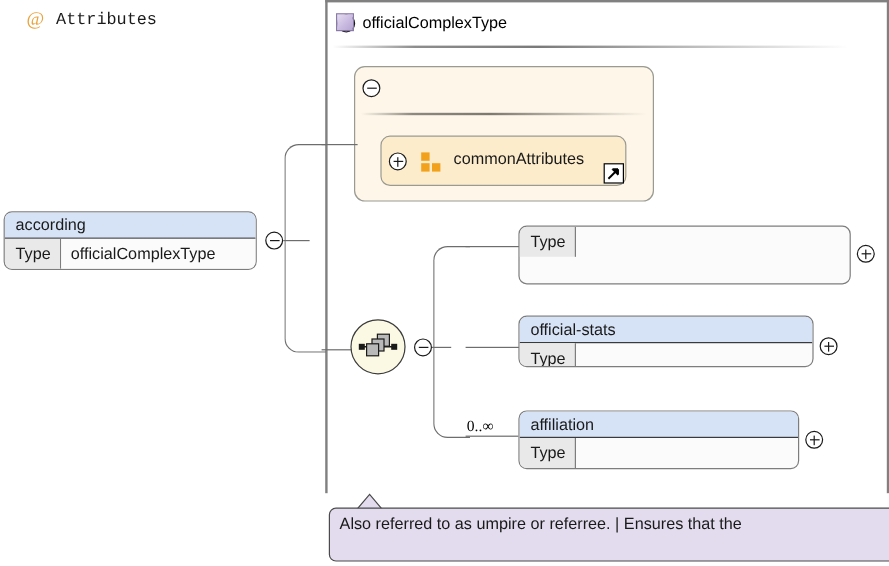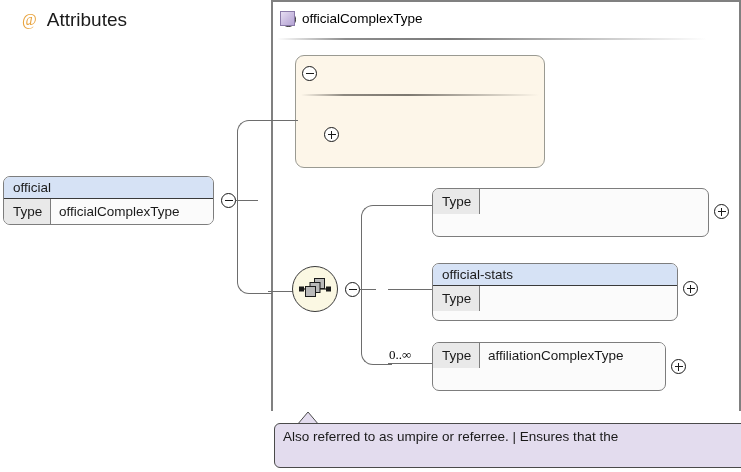--- a/index.html
+++ b/index.html
@@ -132,22 +132,23 @@
     align-items: center;
     gap: 10px;
   }
   .at-glyph {
     font-size: 16px;
     color: #e8a33d;
     font-family: "Liberation Serif", serif;
     line-height: 1;
   }
   #attributes-label {
-    font-size: 19px;
-    color: #1a1a1a;
+    font-size: 14px;
+    color: #1a1a1a;
+    font-family: Liberation Mono, monospace;
   }
 
   
   #common-attributes {
     position: absolute;
     left: 317px;
     top: 113px;
     width: 205px;
     height: 42px;
     background: #fdeccb;
@@ -302,24 +303,39 @@
   <div class="sep" style="left:277px; top:38px; width:430px;"></div>
 
   <div id="attributes-box"></div>
   <div class="pm abs" style="left:302px; top:66px;"></div>
   <div id="attributes-head">
     <span class="at-glyph">@</span>
     <span id="attributes-label">Attributes</span>
   </div>
   <div class="sep-attr" style="left:301px; top:94px; width:238px;"></div>
 
+  <div id="common-attributes">
+    <div id="ca-icon">
+      <i class="s1"></i>
+        <i class="s2"></i>
+        <i class="s3"></i>
+    </div>
+    <div id="ca-label">commonAttributes</div>
+    <div id="ca-link">
+      <svg width="15" height="15" viewBox="0 0 15 15">
+        <path d="M3 12 L11 4" stroke="#000" stroke-width="1.6" fill="none"></path>
+        <path d="M11 4 L11 8.6 M11 4 L6.4 4" stroke="#000" stroke-width="1.6" fill="none"></path>
+        <path d="M5.5 4 L11 4 L11 9.5 Z" fill="#000"></path>
+      </svg>
+    </div>
+  </div>
   <div class="pm plus abs" style="left:324px; top:127px;"></div>
 
   <div class="el-box" style="left:3px; top:176px; width:211px; height:49px;">
-    <div class="el-name">official</div>
+    <div class="el-name">according</div>
     <div class="el-type">
       <div class="el-type-key">Type</div>
       <div class="el-type-val">officialComplexType</div>
     </div>
   </div>
   <div class="pm abs" style="left:221px; top:193px;"></div>
 
   <div class="line-h" style="left:236px; top:200px; width:22px;"></div>
 
   <div class="elbow" style="left:237px; top:120px; width:34px; height:172px; border-right:none; border-radius:12px 0 0 12px; border-color:#6d6d6d;"></div>
@@ -347,33 +363,33 @@
   <div class="line-h" style="left:388px; top:289px; width:45px;"></div>
   <div class="line-h" style="left:388px; top:363px; width:44px;"></div>
 
   <div class="el-box" style="left:432px; top:188px; width:277px; height:49px;">
     <div class="el-type">
       <div class="el-type-key">Type</div>
     </div>
   </div>
   <div class="pm plus abs" style="left:714px; top:204px;"></div>
 
-  <div class="el-box" style="left:432px; top:263px; width:246px; height:58px;">
+  <div class="el-box" style="left:432px; top:263px; width:246px; height:43px;">
     <div class="el-name">official-stats</div>
     <div class="el-type">
       <div class="el-type-key">Type</div>
     </div>
   </div>
   <div class="pm plus abs" style="left:683px; top:281px;"></div>
 
   <div class="cardinality" style="left:389px; top:347px;">0..∞</div>
   <div class="el-box" style="left:432px; top:342px; width:234px; height:49px;">
+    <div class="el-name">affiliation</div>
     <div class="el-type">
       <div class="el-type-key">Type</div>
-      <div class="el-type-val">affiliationComplexType</div>
     </div>
   </div>
   <div class="pm plus abs" style="left:671px; top:359px;"></div>
 
   <div id="annotation-pointer">
     <svg width="34" height="16" viewBox="0 0 34 16">
       <path d="M2 15 L13 2 L24 15 Z" fill="#e3dcee" stroke="#4a4a4a" stroke-width="1"></path>
       <path d="M2 15 L24 15" stroke="#e3dcee" stroke-width="2"></path>
     </svg>
   </div>

